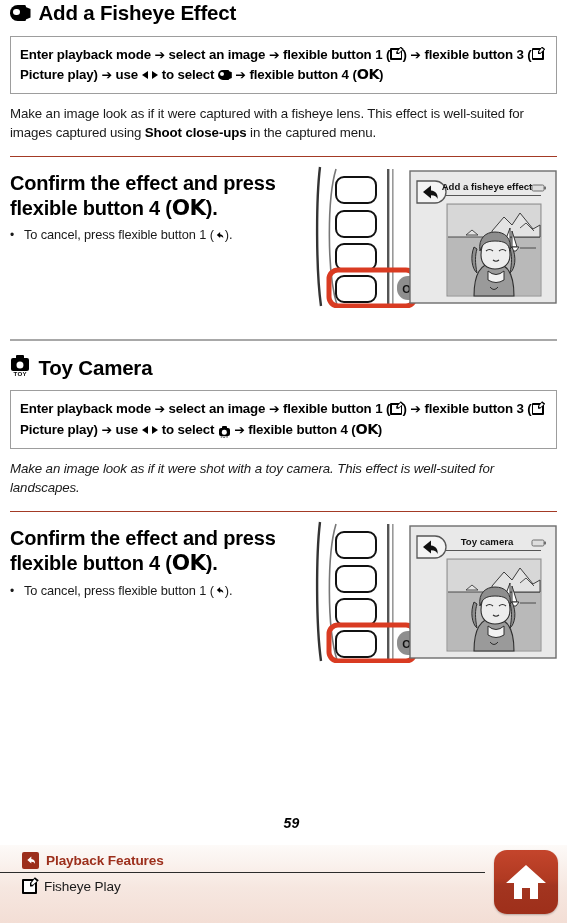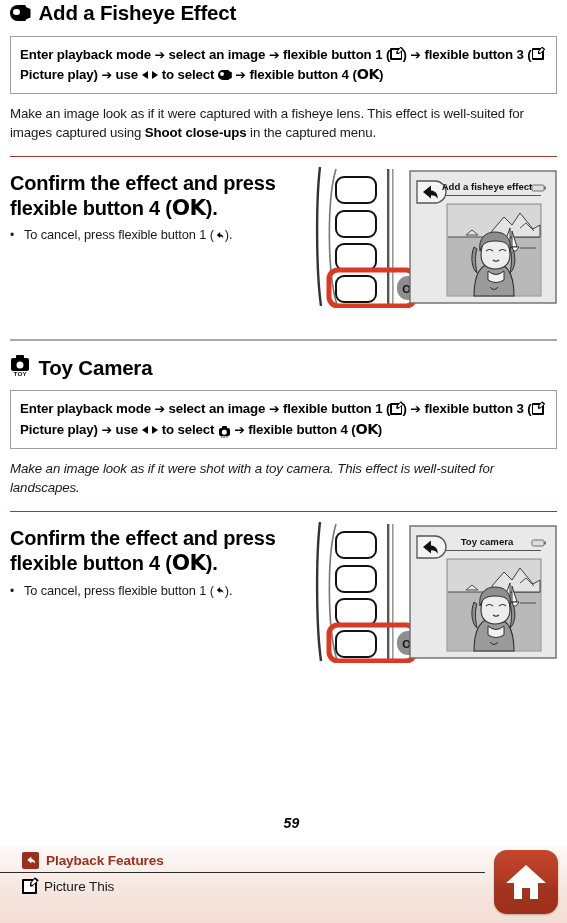--- a/index.html
+++ b/index.html
@@ -586,21 +586,21 @@
     </div>
     <hr class="crumb-rule">
     <div style="height:6px"></div>
     <div class="footer-row">
       <span class="icon-picplay" style="font-size:15px;width:15px;height:15px;flex:none;">
         <span class="frame"></span>
           <span class="inner"></span>
           <span class="pencil"></span>
           <span class="pencil-w"></span>
       </span>
-      <span class="crumb-2">Picture This</span>
+      <span class="crumb-2">Fisheye Play</span>
     </div>
 
     <div class="home-btn">
       <svg viewBox="0 0 44 40">
         <path d="M22 3 L42 21 L34 21 L34 37 L26 37 L26 26 L18 26 L18 37 L10 37 L10 21 L2 21 Z" fill="#ffffff"></path>
       </svg>
     </div>
   </div>
 </div>
 

